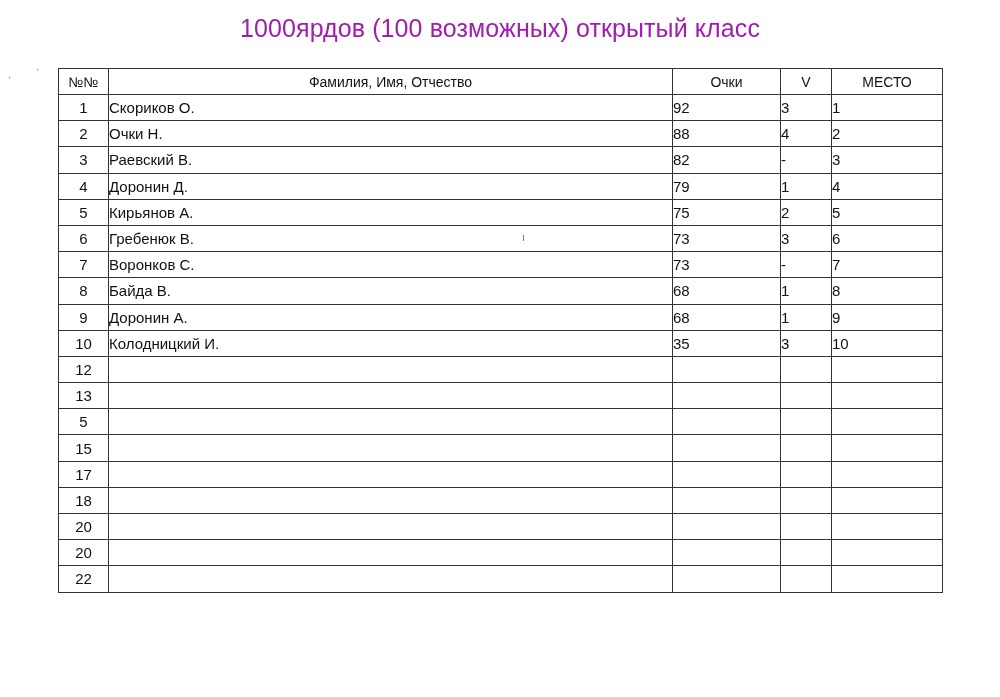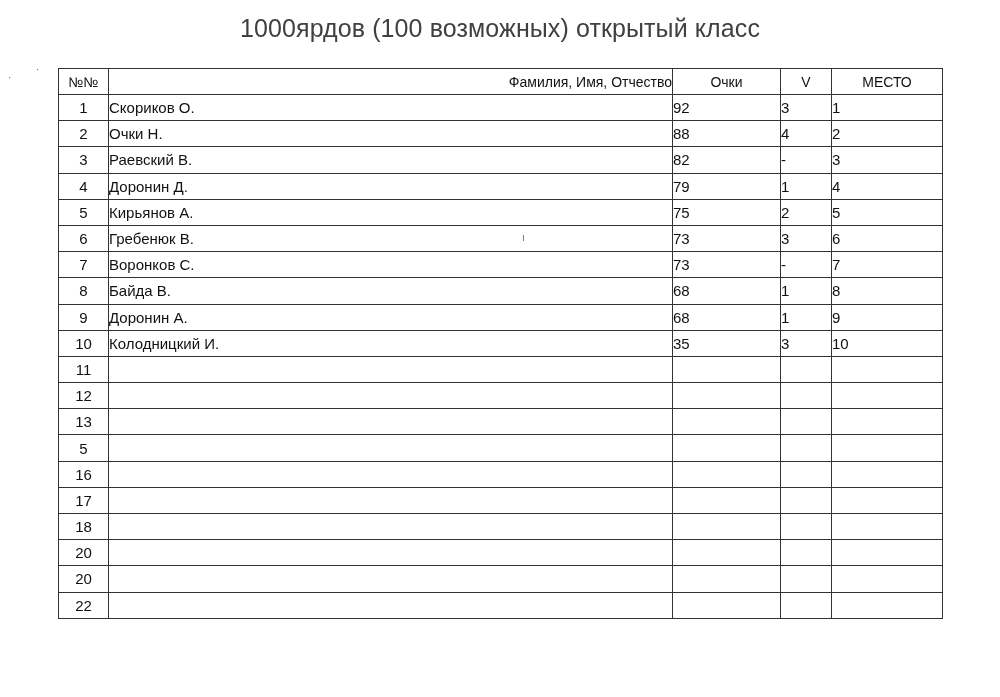--- a/index.html
+++ b/index.html
@@ -2,39 +2,39 @@
 <html><head>
 <meta charset="utf-8">
 <style>
   html, body { margin: 0; padding: 0; }
   body {
     width: 1000px; height: 697px; background: #ffffff; position: relative;
     font-family: "Liberation Sans", "DejaVu Sans", sans-serif; color: #111; overflow: hidden;
   }
   .title {
     position: absolute; top: 14px; left: 0; width: 1000px; text-align: center;
-    font-size: 25px; color: #404040; letter-spacing: 0.1px;
+    font-size: 25px; color: #a21caf; letter-spacing: 0.1px;
   }
   .speck { position: absolute; font-size: 10px; color: #666; }
   table.results {
     position: absolute; top: 68px; left: 58px;
     border-collapse: collapse; table-layout: fixed;
     width: 884px;
   }
   table.results th, table.results td {
     border: 1px solid #333; height: 25.2px; padding: 0; font-size: 15px;
     font-weight: normal; white-space: nowrap; overflow: hidden; color: #111;
   }
   table.results th { height: 25px; font-size: 14px; }
   col.c-num { width: 50px; }
   col.c-name { width: 564px; }
   col.c-score { width: 108px; }
   col.c-v { width: 51px; }
   col.c-place { width: 111px; }
-  th.h-name { text-align: right; padding-left: 20px; }
+  th.h-name { text-align: center; padding-left: 20px; }
   th.h-num, th.h-score, th.h-v, th.h-place { text-align: center; }
   td.num { text-align: center; }
   td.name, td.score, td.v, td.place { text-align: left; padding-left: 7px; }
 </style>
 </head>
 <body>
 
 <div class="title">1000ярдов (100 возможных) открытый класс</div>
 <span class="speck" style="left:8px;top:72px;">·</span>
 <span class="speck" style="left:36px;top:64px;">·</span>
@@ -122,27 +122,20 @@
         <td class="place">9</td>
       </tr>
       <tr>
         <td class="num">10</td>
         <td class="name">Колодницкий И.</td>
         <td class="score">35</td>
         <td class="v">3</td>
         <td class="place">10</td>
       </tr>
       <tr>
-        <td class="num">11</td>
-        <td class="name"></td>
-        <td class="score"></td>
-        <td class="v"></td>
-        <td class="place"></td>
-      </tr>
-      <tr>
         <td class="num">12</td>
         <td class="name"></td>
         <td class="score"></td>
         <td class="v"></td>
         <td class="place"></td>
       </tr>
       <tr>
         <td class="num">13</td>
         <td class="name"></td>
         <td class="score"></td>
@@ -150,21 +143,21 @@
         <td class="place"></td>
       </tr>
       <tr>
         <td class="num">5</td>
         <td class="name"></td>
         <td class="score"></td>
         <td class="v"></td>
         <td class="place"></td>
       </tr>
       <tr>
-        <td class="num">16</td>
+        <td class="num">15</td>
         <td class="name"></td>
         <td class="score"></td>
         <td class="v"></td>
         <td class="place"></td>
       </tr>
       <tr>
         <td class="num">17</td>
         <td class="name"></td>
         <td class="score"></td>
         <td class="v"></td>

